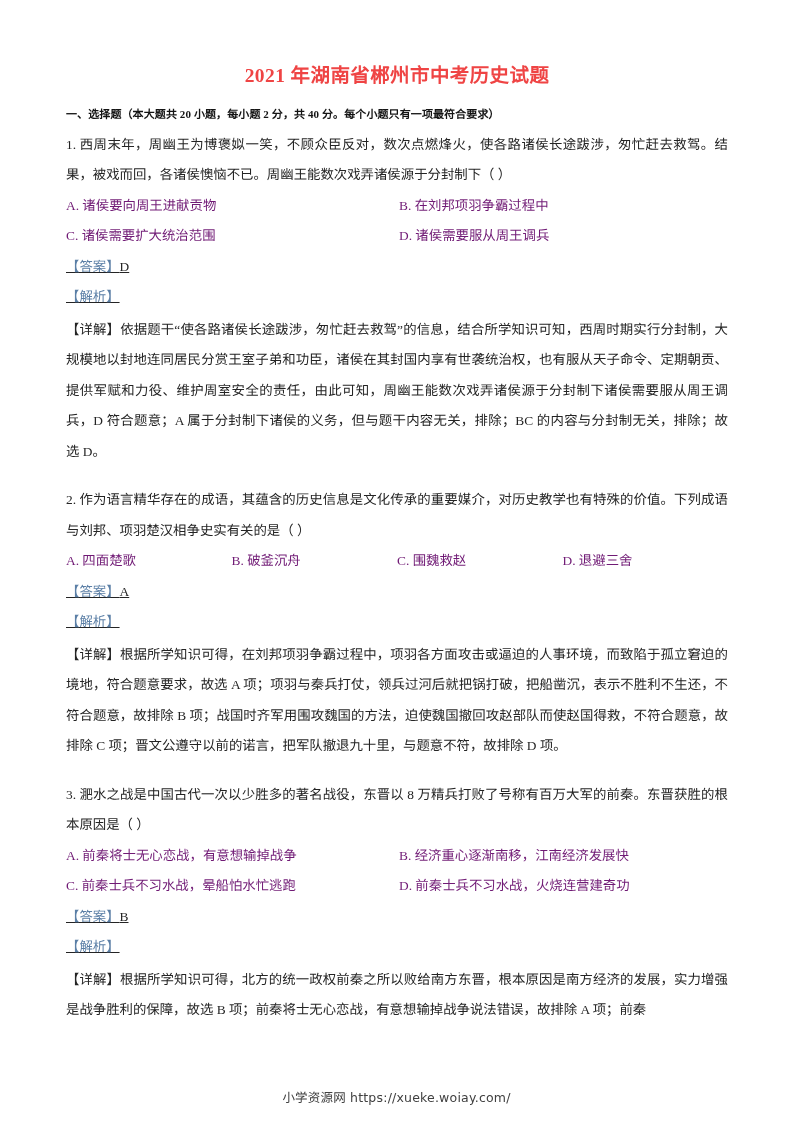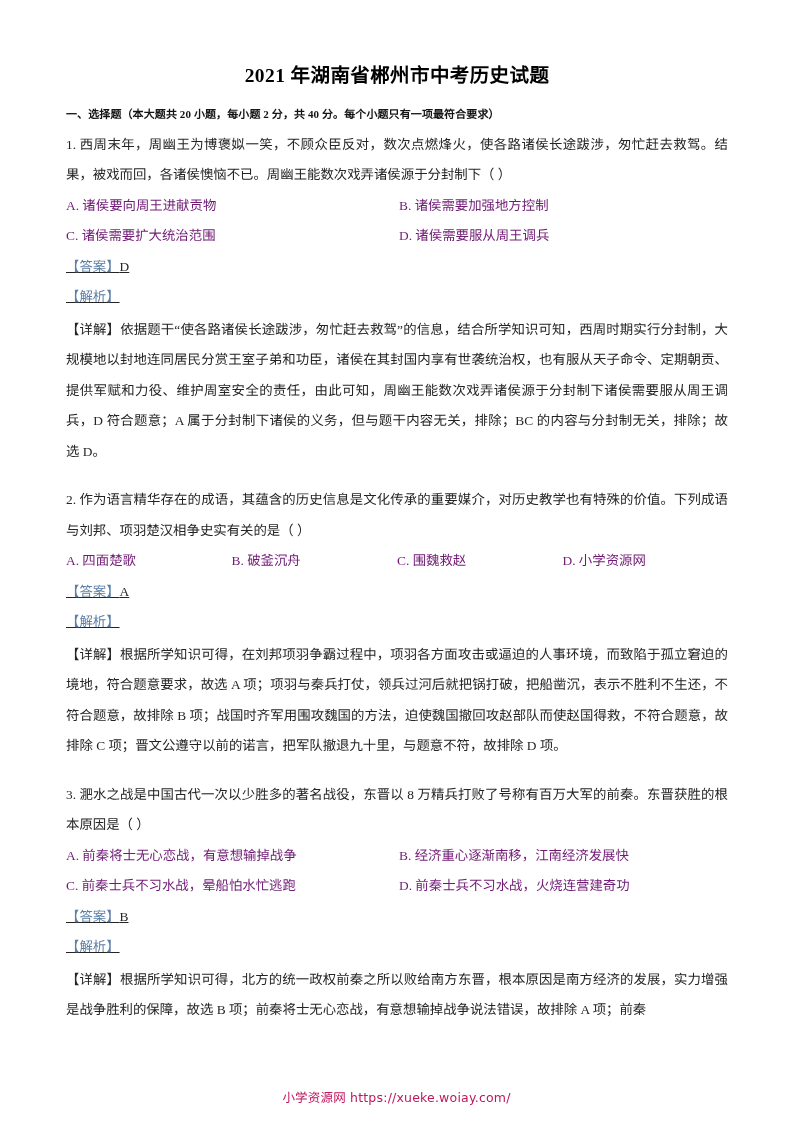--- a/index.html
+++ b/index.html
@@ -28,21 +28,21 @@
     width: 662px;
   }
   .doc-title {
     text-align: center;
     font-size: 19.5px;
     font-weight: bold;
     letter-spacing: 0.4px;
     margin: 0;
     padding-top: 63px;
     line-height: 1.35;
-    color: #000000;
+    color: #ef4444;
   }
   .section-heading {
     font-size: 11px;
     font-weight: bold;
     margin: 0;
     padding-top: 18px;
     line-height: 1.4;
     letter-spacing: 0.1px;
     color: #141414;
   }
@@ -94,55 +94,55 @@
   }
   .spacer-md { height: 11px; }
   .footer {
     position: absolute;
     left: 0;
     bottom: 16px;
     width: 793px;
     text-align: center;
     font-family: "DejaVu Sans", "Liberation Sans", sans-serif;
     font-size: 12.5px;
-    color: #be185d;
+    color: #404040;
     letter-spacing: 0.2px;
   }
 </style>
 </head>
 <body>
 
 <div class="page">
   <div class="content">
 
     <h1 class="doc-title">2021 年湖南省郴州市中考历史试题</h1>
 
     <h2 class="section-heading">一、选择题（本大题共 20 小题，每小题 2 分，共 40 分。每个小题只有一项最符合要求）</h2>
 
     <p class="qtext">1. 西周末年，周幽王为博褒姒一笑，不顾众臣反对，数次点燃烽火，使各路诸侯长途跋涉，匆忙赶去救驾。结果，被戏而回，各诸侯懊恼不已。周幽王能数次戏弄诸侯源于分封制下（    ）</p>
     <div class="opts two-col">
       <div class="opt">A. 诸侯要向周王进献贡物</div>
-      <div class="opt">B. 诸侯需要加强地方控制</div>
+      <div class="opt">B. 在刘邦项羽争霸过程中</div>
     </div>
     <div class="opts two-col">
       <div class="opt">C. 诸侯需要扩大统治范围</div>
       <div class="opt">D. 诸侯需要服从周王调兵</div>
     </div>
     <div class="marker-line"><span class="marker">【答案】</span><span>D</span></div>
     <div class="marker-line"><span class="marker">【解析】</span></div>
     <p class="ana"><span class="lead">【详解】</span><span>依据题干“使各路诸侯长途跋涉，匆忙赶去救驾”的信息，结合所学知识可知，西周时期实行分封制，大规模地以封地连同居民分赏王室子弟和功臣，诸侯在其封国内享有世袭统治权，也有服从天子命令、定期朝贡、提供军赋和力役、维护周室安全的责任，由此可知，周幽王能数次戏弄诸侯源于分封制下诸侯需要服从周王调兵，D 符合题意；A 属于分封制下诸侯的义务，但与题干内容无关，排除；BC 的内容与分封制无关，排除；故选 D。</span></p>
 
     <div class="spacer-md"></div>
 
     <p class="qtext">2. 作为语言精华存在的成语，其蕴含的历史信息是文化传承的重要媒介，对历史教学也有特殊的价值。下列成语与刘邦、项羽楚汉相争史实有关的是（    ）</p>
     <div class="opts four-col">
       <div class="opt">A. 四面楚歌</div>
       <div class="opt">B. 破釜沉舟</div>
       <div class="opt">C. 围魏救赵</div>
-      <div class="opt">D. 小学资源网</div>
+      <div class="opt">D. 退避三舍</div>
     </div>
     <div class="marker-line"><span class="marker">【答案】</span><span>A</span></div>
     <div class="marker-line"><span class="marker">【解析】</span></div>
     <p class="ana"><span class="lead">【详解】</span><span>根据所学知识可得，在刘邦项羽争霸过程中，项羽各方面攻击或逼迫的人事环境，而致陷于孤立窘迫的境地，符合题意要求，故选 A 项；项羽与秦兵打仗，领兵过河后就把锅打破，把船凿沉，表示不胜利不生还，不符合题意，故排除 B 项；战国时齐军用围攻魏国的方法，迫使魏国撤回攻赵部队而使赵国得救，不符合题意，故排除 C 项；晋文公遵守以前的诺言，把军队撤退九十里，与题意不符，故排除 D 项。</span></p>
 
     <div class="spacer-md"></div>
 
     <p class="qtext">3. 淝水之战是中国古代一次以少胜多的著名战役，东晋以 8 万精兵打败了号称有百万大军的前秦。东晋获胜的根本原因是（    ）</p>
     <div class="opts two-col">
       <div class="opt">A. 前秦将士无心恋战，有意想输掉战争</div>

